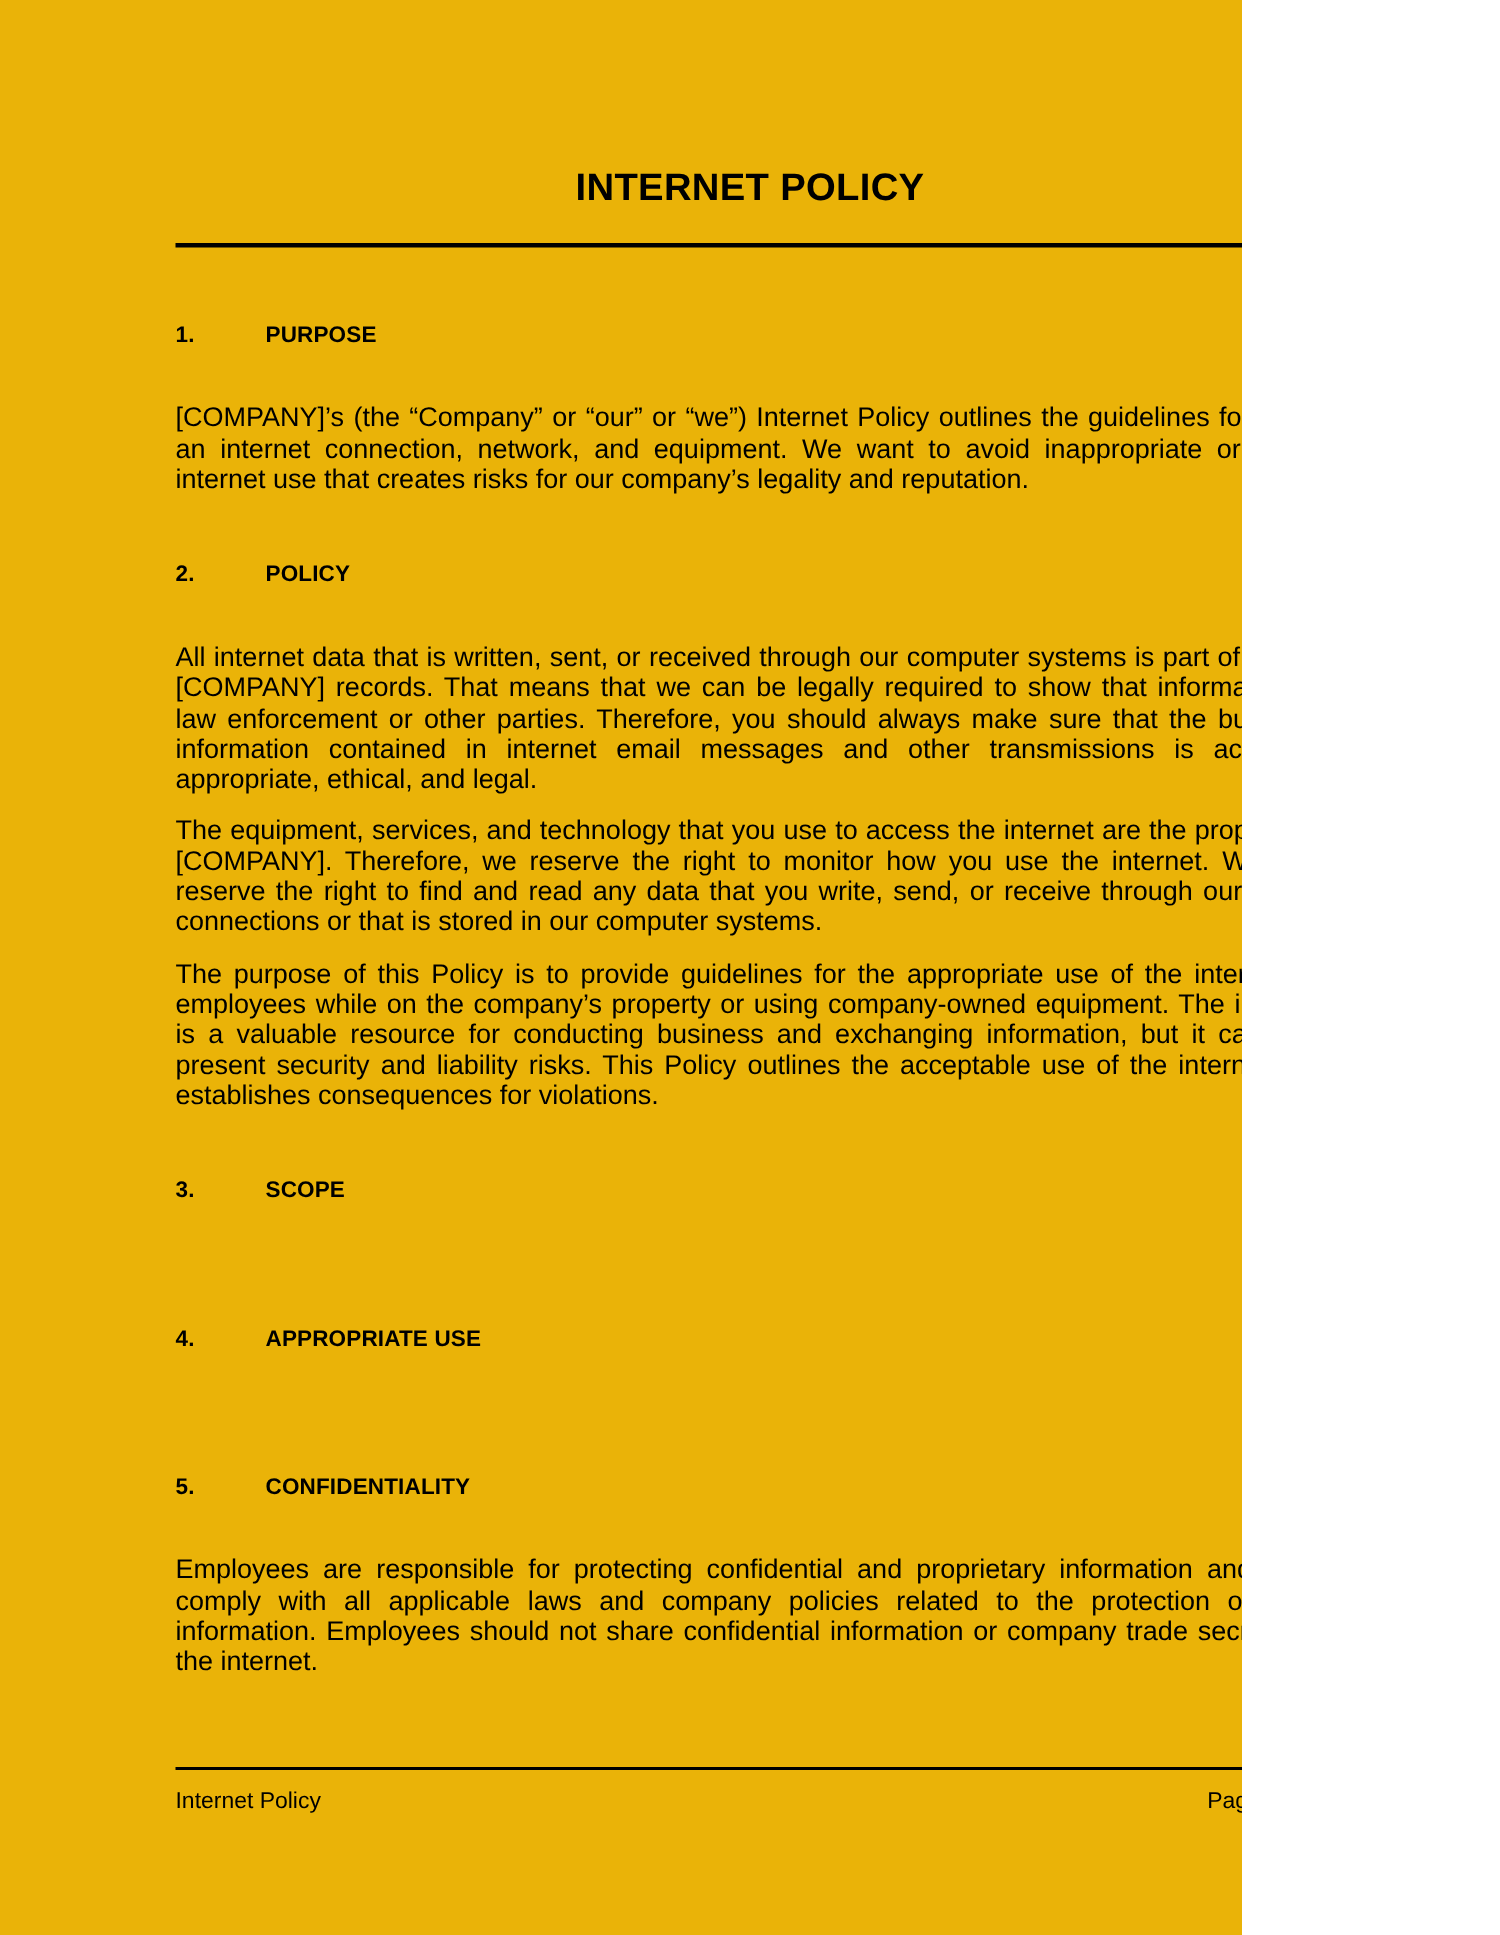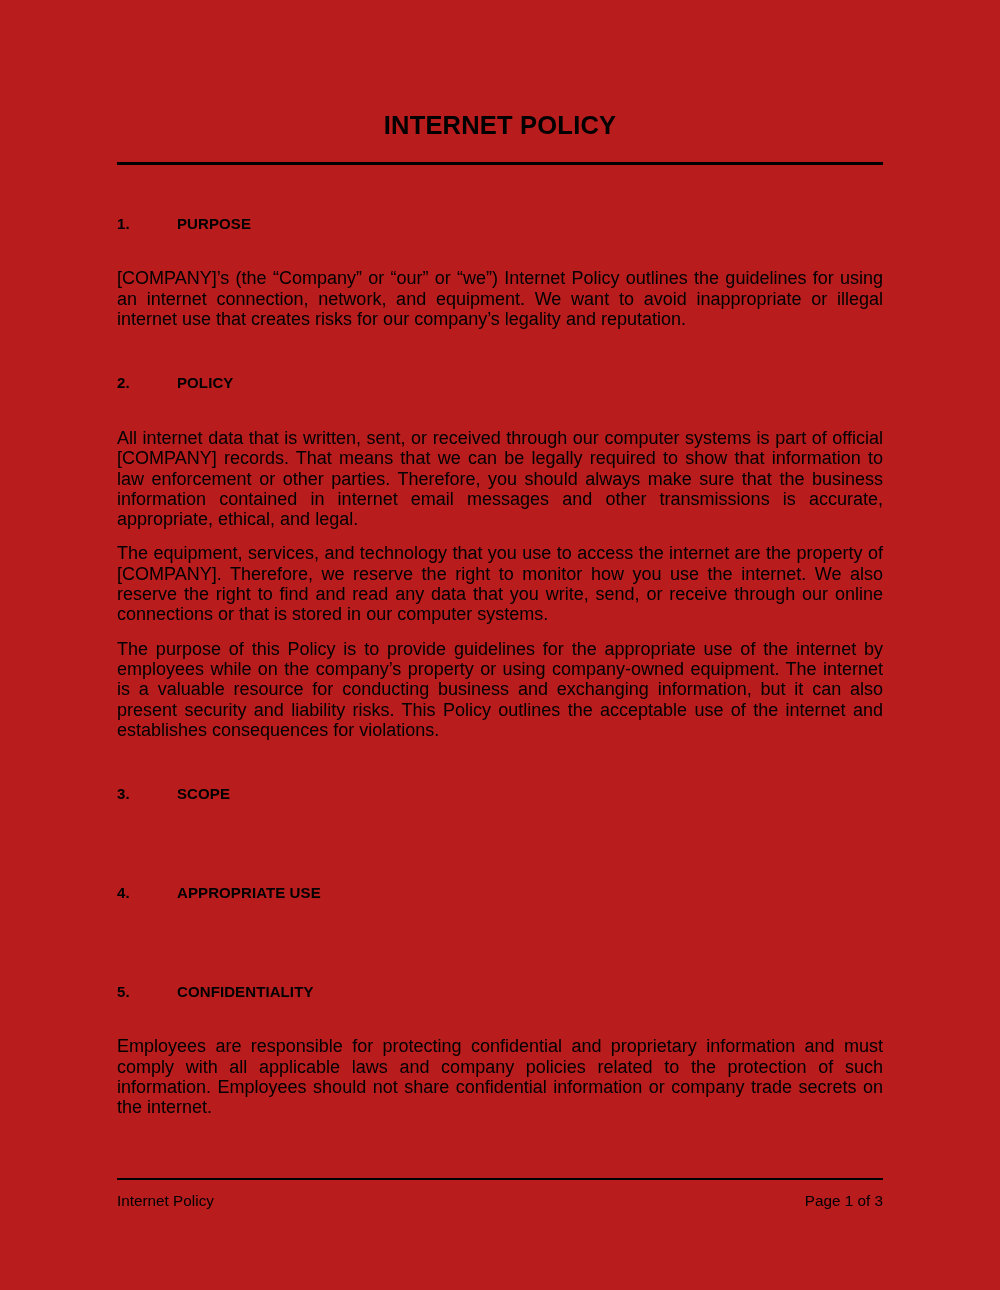--- a/index.html
+++ b/index.html
@@ -6,23 +6,23 @@
     margin: 0;
     padding: 0;
     background: #ffffff;
   }
   body {
     font-family: "Liberation Sans", sans-serif;
     color: #000000;
   }
   .page {
     position: relative;
-    width: 1000px;
+    width: 828px;
     height: 1290px;
-    background: #b91c1c;
+    background: #eab308;
     box-sizing: border-box;
     overflow: hidden;
   }
   .content {
     position: absolute;
     left: 117px;
     top: 0;
     width: 766px;
   }
 

